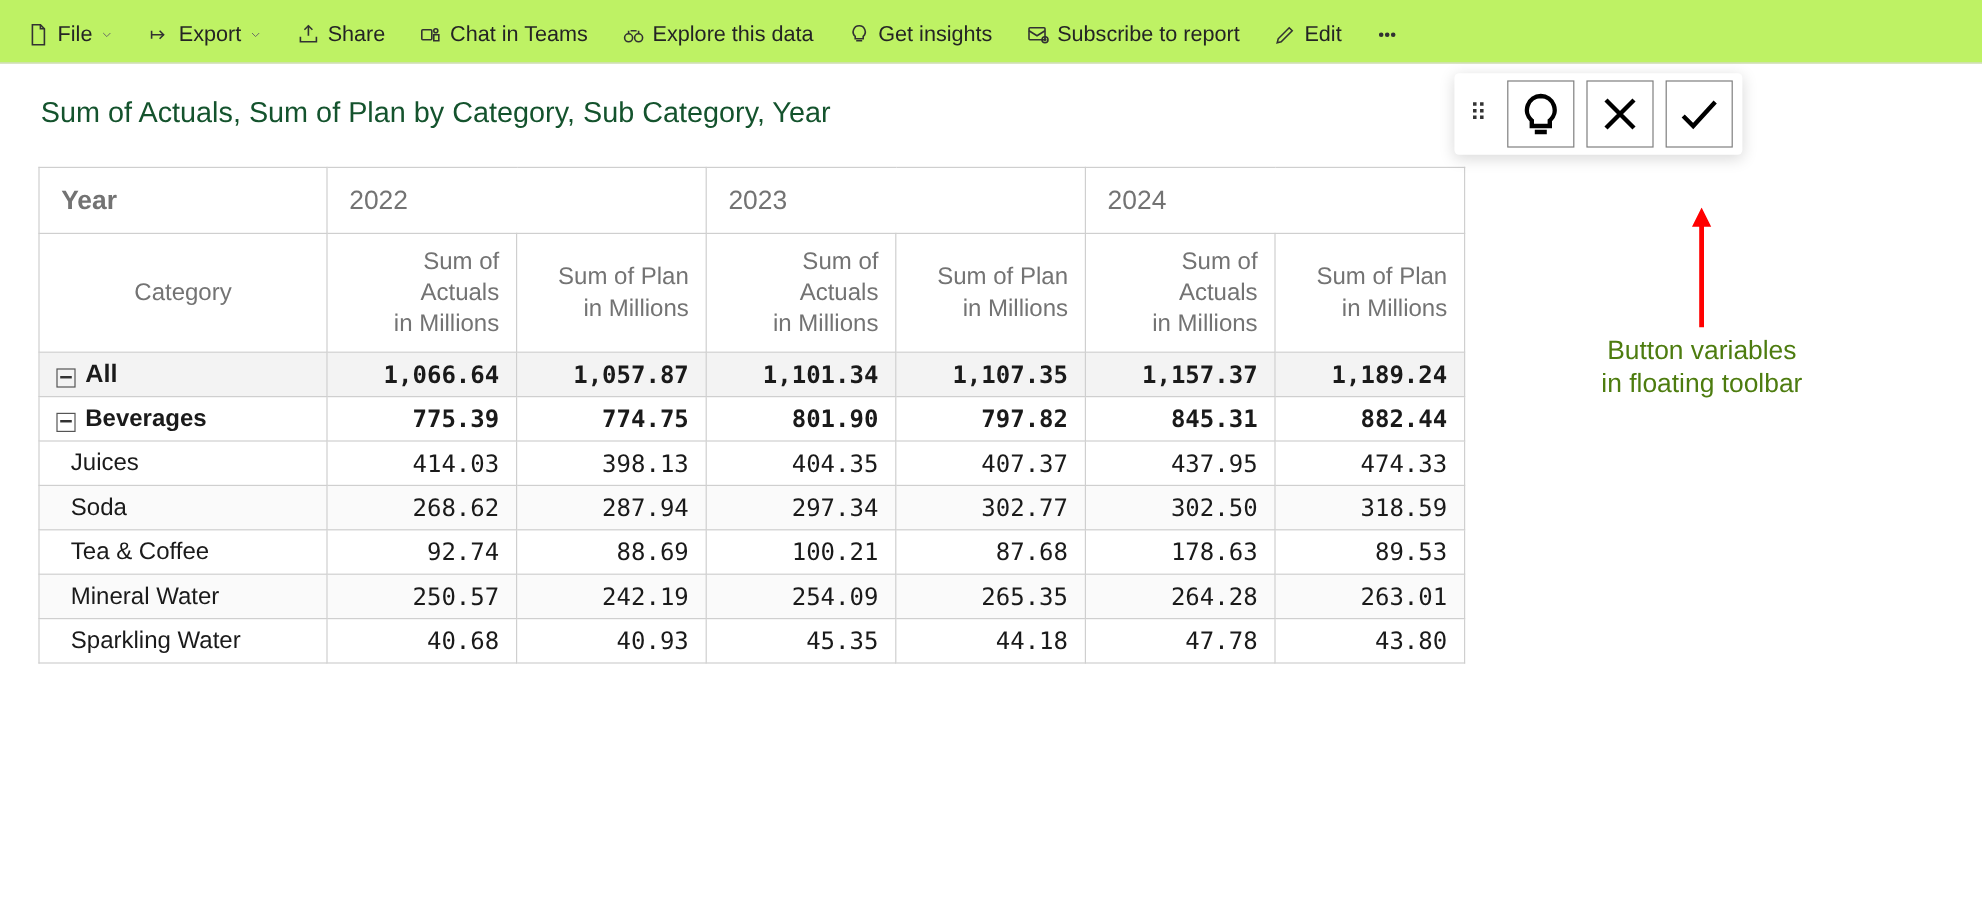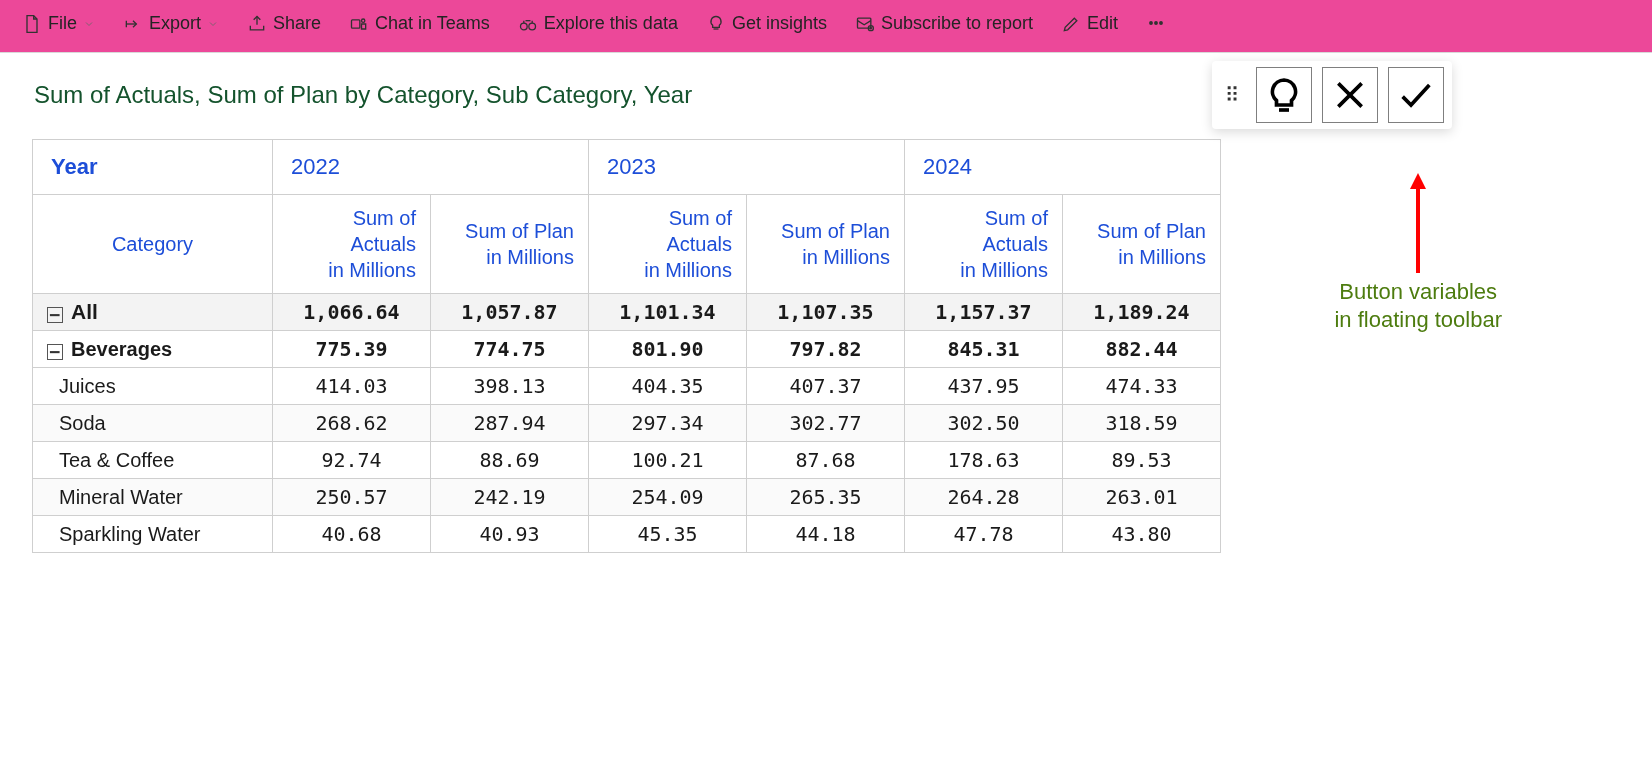--- a/index.html
+++ b/index.html
@@ -6,24 +6,24 @@
   body {
     margin: 0;
     font-family: "Segoe UI", Arial, sans-serif;
     background: #fff;
     color: #1a1a1a;
     width: 1652px;
   }
   
   .toolbar {
     display: flex;
-    align-items: flex-start;
+    align-items: flex-end;
     padding: 8px 12px;
     border-bottom: 1px solid #d9d9d9;
-    background: #ec4899;
+    background: #bef264;
     gap: 8px;
     height: 53px;
   }
   .toolbar-item {
     display: inline-flex;
     align-items: center;
     gap: 6px;
     padding: 5px 10px;
     color: #242424;
     font-size: 18px;
@@ -110,21 +110,21 @@
     border-collapse: collapse;
     margin-top: 10px;
   }
   .matrix th, .matrix td {
     border: 1px solid #cfcfcf;
   }
   .matrix thead th {
     background: #fff;
     font-weight: 400;
     font-size: 20px;
-    color: #1d4ed8;
+    color: #737373;
     vertical-align: middle;
   }
   .year-hdr {
     text-align: left;
     padding: 14px 18px;
     font-size: 22px !important;
     font-weight: 600 !important;
   }
   .yearcol {
     text-align: left;
@@ -160,21 +160,21 @@
     justify-content: center;
     margin-right: 8px;
     font-size: 18px;
     line-height: 1;
     font-family: monospace;
     color: #333;
     vertical-align: -2px;
   }
   .rowlabel.indent { padding-left: 26px; }
   .num {
-    text-align: center;
+    text-align: right;
     padding: 6px 14px;
     font-family: Consolas, Menlo, monospace;
     font-size: 20px;
   }
   tr.total td { background: #f3f3f3; font-weight: 700; }
   tr.total .rowlabel { font-weight: 700; font-size: 21px; }
   tr.group td.rowlabel { font-weight: 700; }
   tr.group td.num { font-weight: 700; }
   tr.sub:nth-child(even) td { background: #fafafa; }
 </style>

